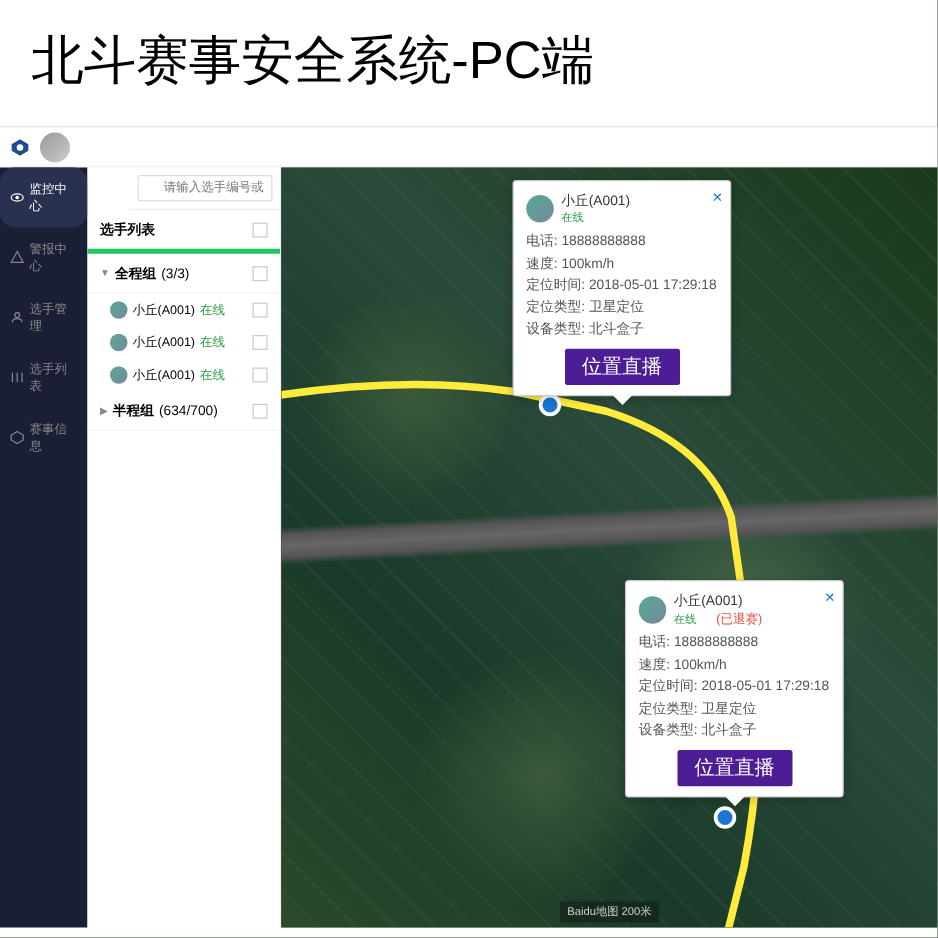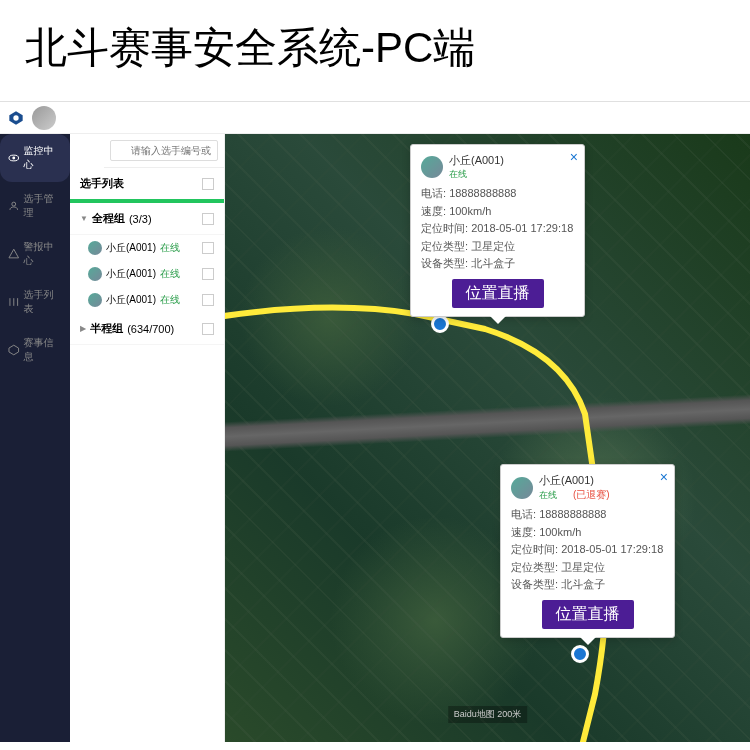--- a/index.html
+++ b/index.html
@@ -46,21 +46,21 @@
 .popup { position: absolute; background: #fff; border: 1px solid #ccc; border-radius: 3px; padding: 8px 10px; font-size: 10px; width: 175px; box-shadow: 0 2px 8px rgba(0,0,0,0.2); z-index: 10; }
 .popup-close { position: absolute; top: 4px; right: 6px; color: #1976d2; cursor: pointer; font-size: 14px; }
 .popup-header { display: flex; align-items: center; gap: 6px; margin-bottom: 4px; }
 .popup-avatar { width: 22px; height: 22px; border-radius: 50%; background: linear-gradient(135deg, #5a9, #789); }
 .popup-name { font-size: 11px; color: #333; }
 .popup-status { font-size: 9px; color: #2a9d4a; }
 .popup-retired { color: #e74c3c; margin-left: 16px; }
 .popup-row { font-size: 11px; color: #555; line-height: 1.6; }
 .popup-btn { display: block; margin: 6px auto 0; background: #4c1d95; color: #fff; border: none; padding: 4px 14px; font-size: 16px; cursor: pointer; border-radius: 2px; }
 .popup::after { content: ""; position: absolute; bottom: -8px; left: 50%; transform: translateX(-50%); border: 8px solid transparent; border-top-color: #fff; border-bottom: none; }
-.map-attrib { position: absolute; bottom: 19px; left: 50%; transform: translateX(-50%); font-size: 9px; color: #ccc; background: rgba(0,0,0,0.3); padding: 2px 6px; }
+.map-attrib { position: absolute; bottom: 4px; left: 50%; transform: translateX(-50%); font-size: 9px; color: #ccc; background: rgba(0,0,0,0.3); padding: 2px 6px; }
 </style>
 </head>
 <body>
 
 <h1 class="page-title">北斗赛事安全系统-PC端</h1>
 
 <div class="app-container">
   <div class="top-bar">
     <svg class="logo-icon" viewBox="0 0 24 24">
         <polygon points="12,2 22,8 22,16 12,22 2,16 2,8" fill="#1a4d8f"></polygon>
@@ -73,30 +73,30 @@
     <div class="sidebar">
       <div class="sidebar-item active">
         <svg class="sidebar-icon" viewBox="0 0 24 24">
             <ellipse cx="12" cy="12" rx="10" ry="6" fill="none" stroke="currentColor" stroke-width="2"></ellipse>
             <circle cx="12" cy="12" r="3" fill="currentColor"></circle>
           </svg>
         <span>监控中心</span>
       </div>
       <div class="sidebar-item">
         <svg class="sidebar-icon" viewBox="0 0 24 24">
+            <path d="M12 2L2 20h20z" fill="none" stroke="currentColor" stroke-width="2"></path>
+          </svg>
+        <span>警报中心</span>
+      </div>
+      <div class="sidebar-item">
+        <svg class="sidebar-icon" viewBox="0 0 24 24">
             <circle cx="12" cy="8" r="4" fill="none" stroke="currentColor" stroke-width="2"></circle>
             <path d="M4 20c0-4 4-6 8-6s8 2 8 6" fill="none" stroke="currentColor" stroke-width="2"></path>
           </svg>
         <span>选手管理</span>
-      </div>
-      <div class="sidebar-item">
-        <svg class="sidebar-icon" viewBox="0 0 24 24">
-            <path d="M12 2L2 20h20z" fill="none" stroke="currentColor" stroke-width="2"></path>
-          </svg>
-        <span>警报中心</span>
       </div>
       <div class="sidebar-item">
         <svg class="sidebar-icon" viewBox="0 0 24 24">
             <path d="M4 4v16M12 4v16M20 4v16" stroke="currentColor" stroke-width="2"></path>
           </svg>
         <span>选手列表</span>
       </div>
       <div class="sidebar-item">
         <svg class="sidebar-icon" viewBox="0 0 24 24">
             <polygon points="12,2 22,8 22,16 12,22 2,16 2,8" fill="none" stroke="currentColor" stroke-width="2"></polygon>

